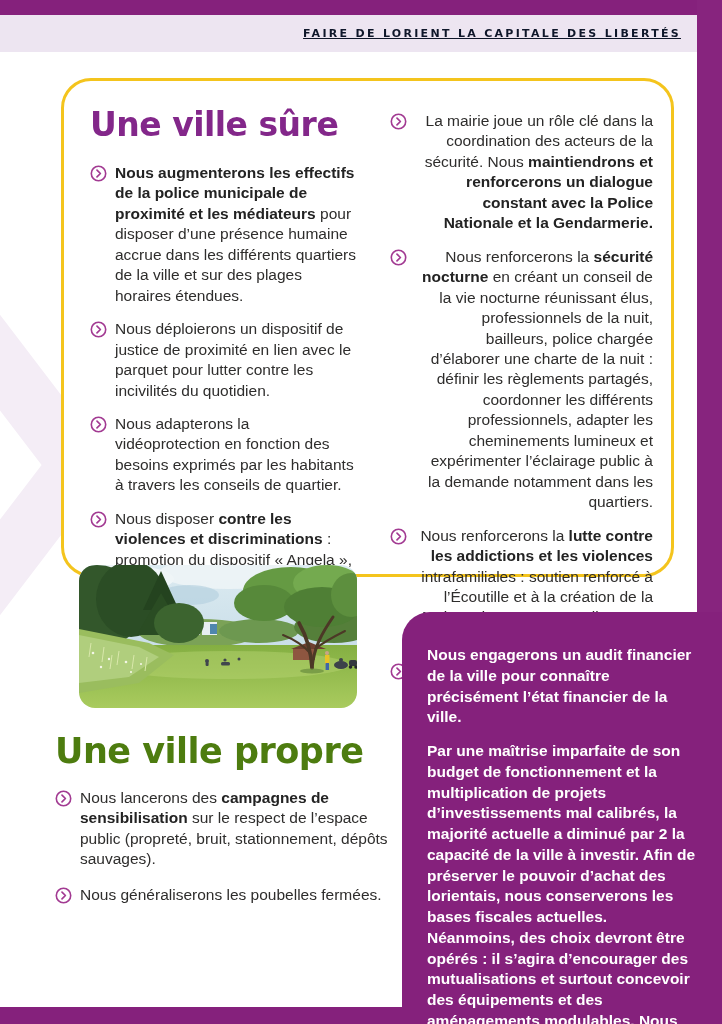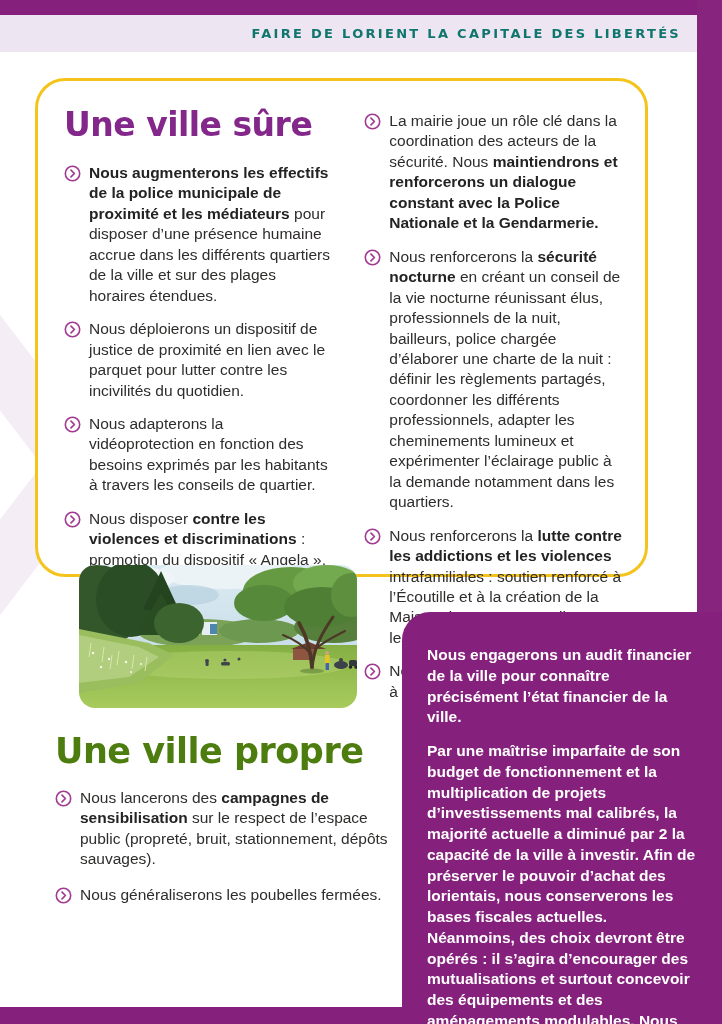--- a/index.html
+++ b/index.html
@@ -6,30 +6,30 @@
   .page{position:relative;width:722px;height:1024px;background:#ffffff;overflow:hidden;
         font-family:"Liberation Sans",sans-serif;}
 
   .topbar{position:absolute;top:0;left:0;width:100%;height:15px;background:#85217c;}
   .side-strip{position:absolute;top:0;right:0;width:25px;height:100%;background:#87247e;}
   .bottom-bar{position:absolute;bottom:0;left:0;width:100%;height:17px;background:#85217c;}
 
   .header-band{position:absolute;top:15px;left:0;width:697px;height:37px;background:#ede5f1;
                display:flex;align-items:center;justify-content:flex-end;
                padding-right:16px;box-sizing:border-box;}
-  .header-title{font-family:"DejaVu Sans",sans-serif;font-weight:700;font-size:13px;
-                letter-spacing:2.3px;color:#0f766e;white-space:nowrap;}
+  .header-title{font-family:"DejaVu Sans",sans-serif;font-weight:700;font-size:11px;
+                letter-spacing:2.3px;color:#0f172a;white-space:nowrap;text-decoration:underline;}
 
   .chevron-deco{position:absolute;left:0;top:265px;width:130px;height:410px;pointer-events:none;}
 
-  .safe-box{position:absolute;left:35px;top:78px;width:613px;height:499px;
+  .safe-box{position:absolute;left:61px;top:78px;width:613px;height:499px;
             border:3px solid #f4c41d;border-radius:30px;box-sizing:border-box;
             display:flex;padding:16px 18px 0 26px;gap:32px;background:#ffffff;}
   .safe-left{width:288px;}
-  .safe-right{width:282px;padding-top:14px;}
+  .safe-right{width:282px;padding-top:14px;text-align:right;}
   .safe-title{font-family:"DejaVu Sans",sans-serif;font-size:33px;font-weight:700;
               color:#83278a;margin:8px 0 19px 0;letter-spacing:-0.5px;}
 
   .bullet{display:flex;gap:8px;margin-bottom:13px;font-size:15.5px;line-height:1.32;color:#2e2d2c;}
   .bullet .icon{flex:0 0 17px;margin-top:2px;}
   .bullet-text{flex:1;}
   .b{font-weight:700;color:#232323;}
 
   .photo{position:absolute;left:79px;top:565px;width:278px;height:143px;border-radius:16px;
          overflow:hidden;z-index:3;}

